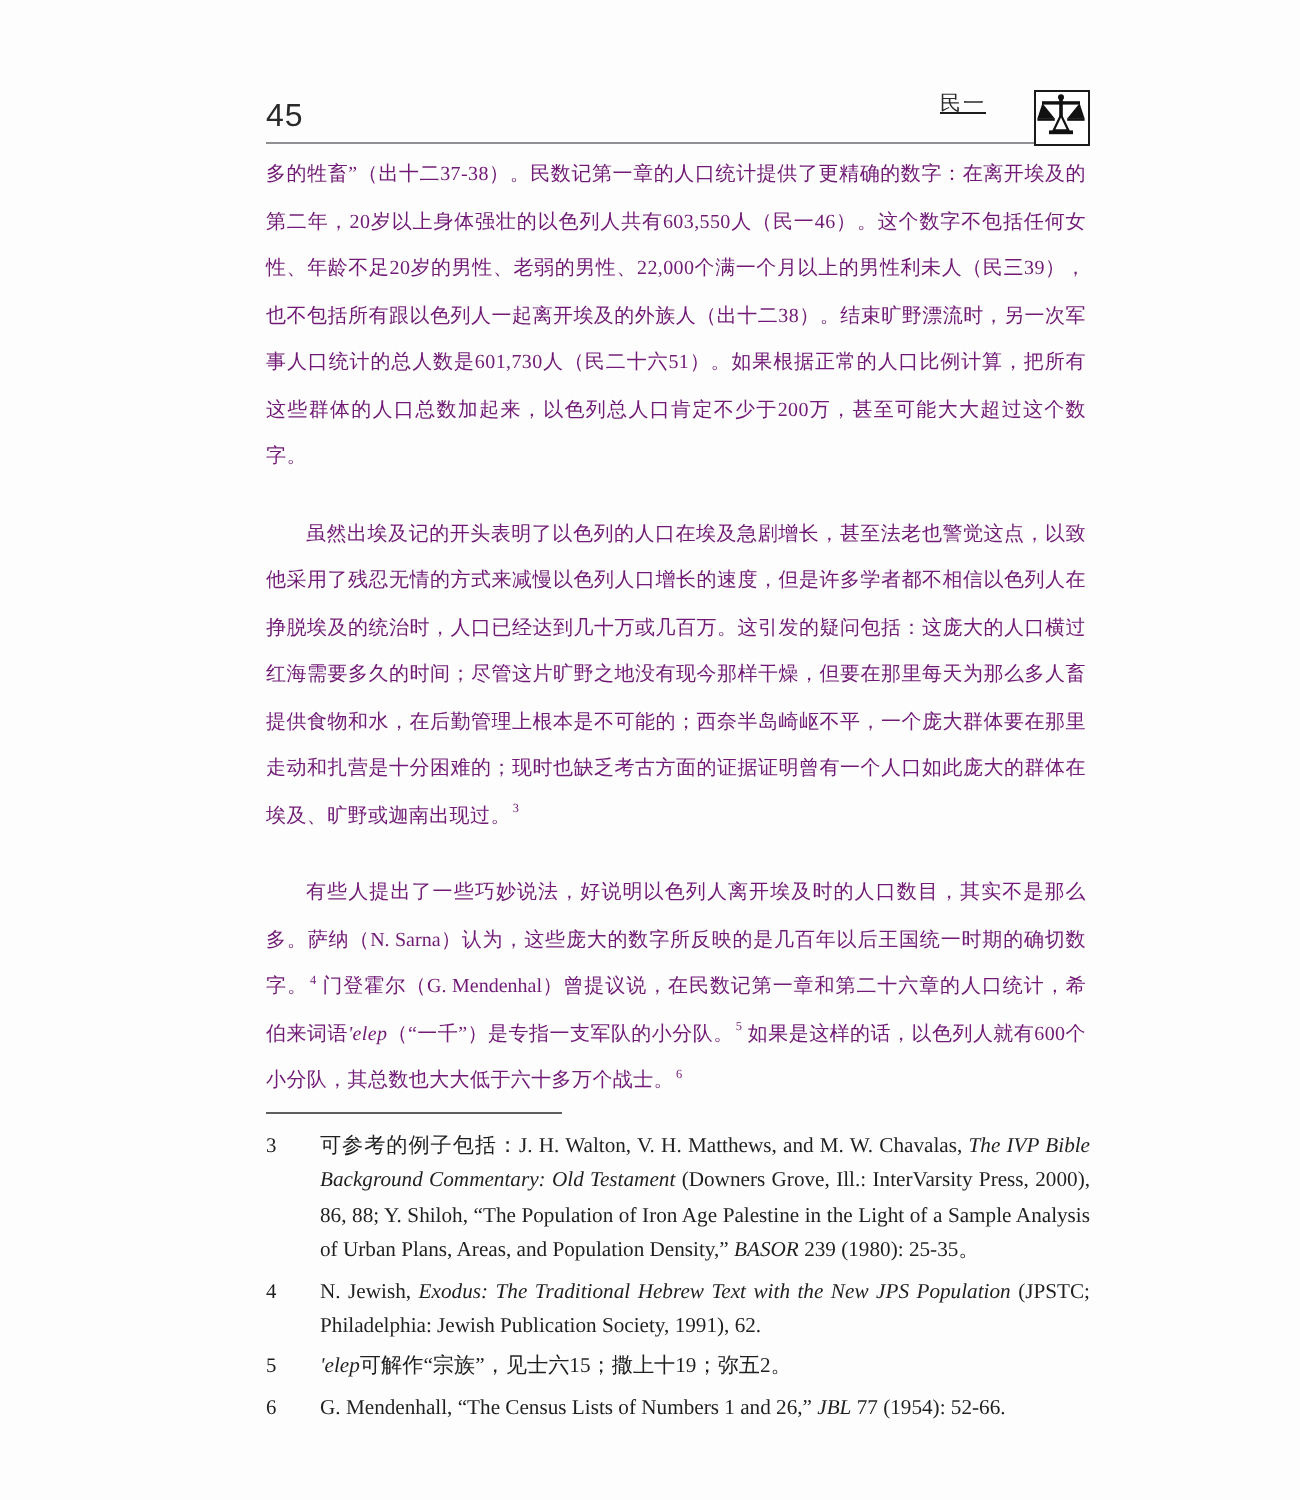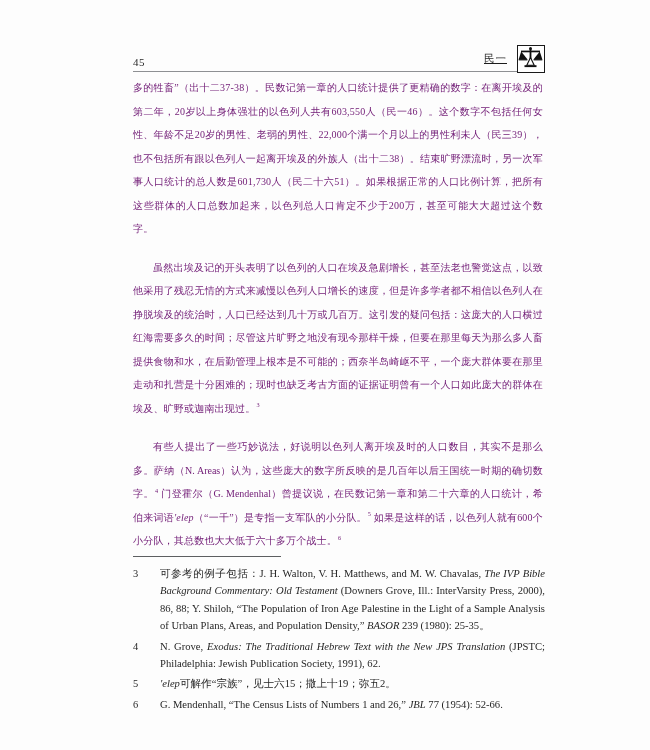--- a/index.html
+++ b/index.html
@@ -29,29 +29,29 @@
     top: 34px;
     width: 412px;
     height: 34px;
     display: flex;
     align-items: flex-end;
     justify-content: space-between;
     border-bottom: 1.4px solid #8e9093;
     padding-bottom: 3px;
   }
   .folio {
-    font-family: Liberation Serif, serif;
-    font-size: 11px;
+    font-family: Liberation Sans, sans-serif;
+    font-size: 16px;
     letter-spacing: .5px;
     color: #2a2a2a;
   }
   .runhead-right {
     display: flex;
-    align-items: flex-end;
-    gap: 10px;
+    align-items: flex-start;
+    gap: 24px;
     text-decoration: underline;
   }
   .runhead-title {
     font-family: "DejaVu Sans", "Liberation Sans", sans-serif;
     font-size: 10.5px;
     color: #2b2b2b;
     letter-spacing: 1px;
     padding-bottom: 2px;
   }
   .bookmark-icon {
@@ -156,32 +156,32 @@
           <rect x="6.5" y="19.2" width="12" height="1.9" fill="#111"></rect>
           <path d="M8.8 19.2 L12.5 11.5 L16.2 19.2 Z" fill="#fff" stroke="#111" stroke-width="1.1"></path>
         </svg>
       </span>
     </div>
   </div>
 
   <div class="body">
     <p class="para first" id="p-0">多的牲畜”（出十二37-38）。民数记第一章的人口统计提供了更精确的数字：在离开埃及的第二年，20岁以上身体强壮的以色列人共有603,550人（民一46）。这个数字不包括任何女性、年龄不足20岁的男性、老弱的男性、22,000个满一个月以上的男性利未人（民三39），也不包括所有跟以色列人一起离开埃及的外族人（出十二38）。结束旷野漂流时，另一次军事人口统计的总人数是601,730人（民二十六51）。如果根据正常的人口比例计算，把所有这些群体的人口总数加起来，以色列总人口肯定不少于200万，甚至可能大大超过这个数字。</p>
     <p class="para" id="p-1">虽然出埃及记的开头表明了以色列的人口在埃及急剧增长，甚至法老也警觉这点，以致他采用了残忍无情的方式来减慢以色列人口增长的速度，但是许多学者都不相信以色列人在挣脱埃及的统治时，人口已经达到几十万或几百万。这引发的疑问包括：这庞大的人口横过红海需要多久的时间；尽管这片旷野之地没有现今那样干燥，但要在那里每天为那么多人畜提供食物和水，在后勤管理上根本是不可能的；西奈半岛崎岖不平，一个庞大群体要在那里走动和扎营是十分困难的；现时也缺乏考古方面的证据证明曾有一个人口如此庞大的群体在埃及、旷野或迦南出现过。<sup class="fn">3</sup></p>
-    <p class="para" id="p-2">有些人提出了一些巧妙说法，好说明以色列人离开埃及时的人口数目，其实不是那么多。萨纳（<span class="lat">N. Areas</span>）认为，这些庞大的数字所反映的是几百年以后王国统一时期的确切数字。<sup class="fn">4</sup> 门登霍尔（<span class="lat">G. Mendenhal</span>）曾提议说，在民数记第一章和第二十六章的人口统计，希伯来词语<span class="ital">'elep</span>（“一千”）是专指一支军队的小分队。<sup class="fn">5</sup> 如果是这样的话，以色列人就有600个小分队，其总数也大大低于六十多万个战士。<sup class="fn">6</sup></p>
+    <p class="para" id="p-2">有些人提出了一些巧妙说法，好说明以色列人离开埃及时的人口数目，其实不是那么多。萨纳（<span class="lat">N. Sarna</span>）认为，这些庞大的数字所反映的是几百年以后王国统一时期的确切数字。<sup class="fn">4</sup> 门登霍尔（<span class="lat">G. Mendenhal</span>）曾提议说，在民数记第一章和第二十六章的人口统计，希伯来词语<span class="ital">'elep</span>（“一千”）是专指一支军队的小分队。<sup class="fn">5</sup> 如果是这样的话，以色列人就有600个小分队，其总数也大大低于六十多万个战士。<sup class="fn">6</sup></p>
   </div>
 
   <div class="notes">
     <div class="notes-rule"></div>
     <div class="note" id="fn-0">
       <div class="note-num">3</div>
       <div class="note-txt">可参考的例子包括：<span class="lat">J. H. Walton, V. H. Matthews, and M. W. Chavalas, </span><span class="ital">The IVP Bible Background Commentary: Old Testament</span><span class="lat"> (Downers Grove, Ill.: InterVarsity Press, 2000), 86, 88; Y. Shiloh, “The Population of Iron Age Palestine in the Light of a Sample Analysis of Urban Plans, Areas, and Population Density,” </span><span class="ital">BASOR</span><span class="lat"> 239 (1980): 25-35</span>。</div>
     </div>
     <div class="note" id="fn-1">
       <div class="note-num">4</div>
-      <div class="note-txt"><span class="lat">N. Grove, </span><span class="ital">Exodus: The Traditional Hebrew Text with the New JPS Translation</span><span class="lat"> (JPSTC; Philadelphia: Jewish Publication Society, 1991), 62.</span></div>
+      <div class="note-txt"><span class="lat">N. Jewish, </span><span class="ital">Exodus: The Traditional Hebrew Text with the New JPS Population</span><span class="lat"> (JPSTC; Philadelphia: Jewish Publication Society, 1991), 62.</span></div>
     </div>
     <div class="note" id="fn-2">
       <div class="note-num">5</div>
       <div class="note-txt"><span class="ital">'elep</span>可解作“宗族”，见士六15；撒上十19；弥五2。</div>
     </div>
     <div class="note" id="fn-3">
       <div class="note-num">6</div>
       <div class="note-txt"><span class="lat">G. Mendenhall, “The Census Lists of Numbers 1 and 26,” </span><span class="ital">JBL</span><span class="lat"> 77 (1954): 52-66.</span></div>
     </div>
   </div>

